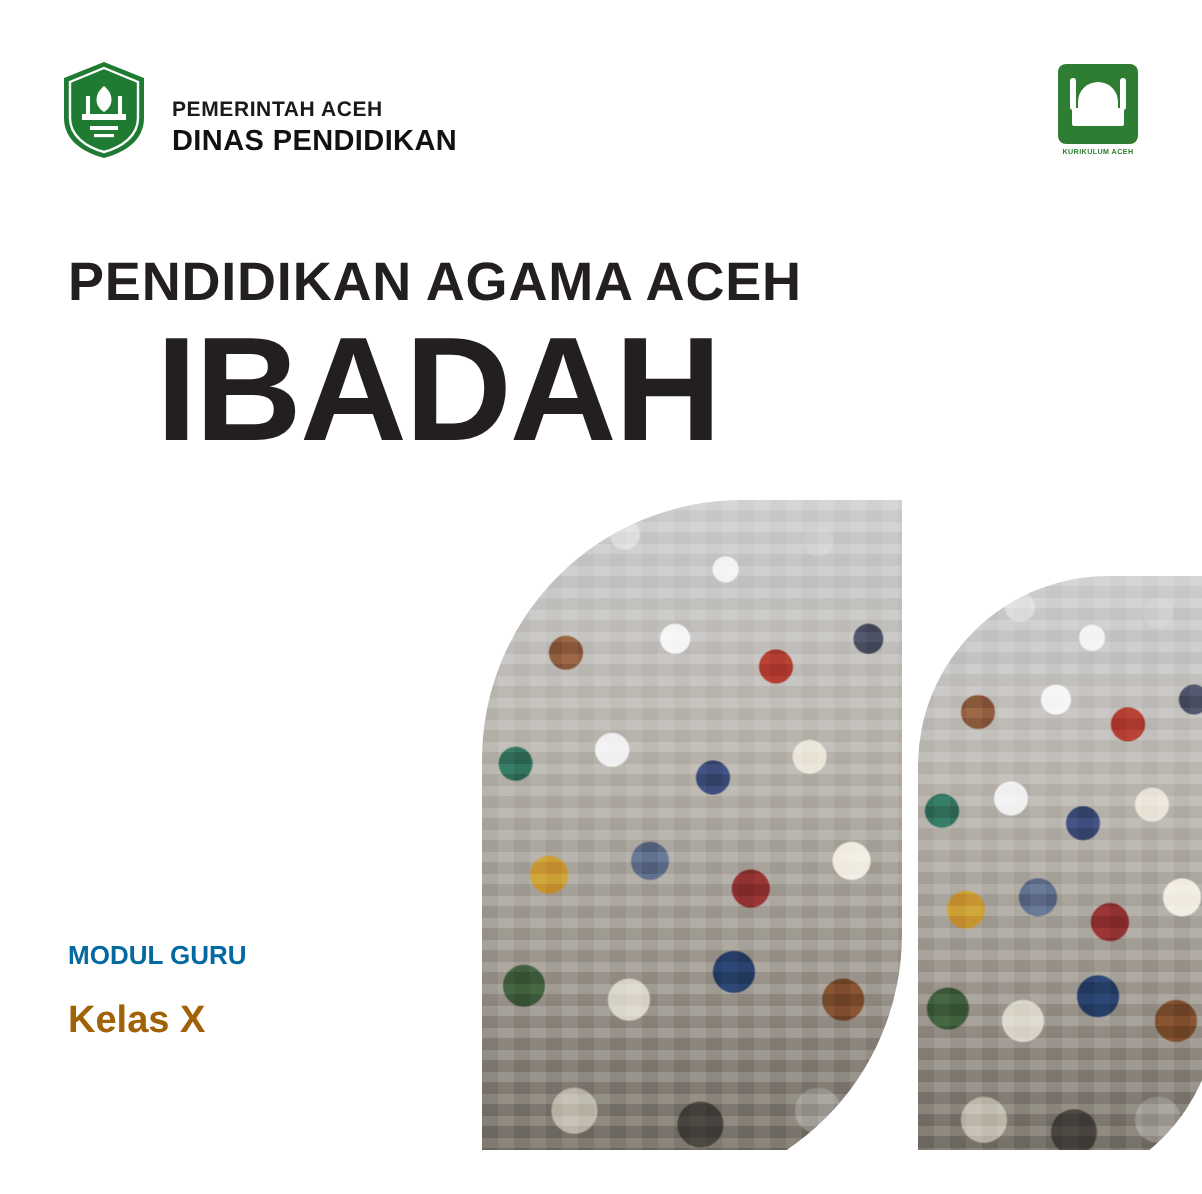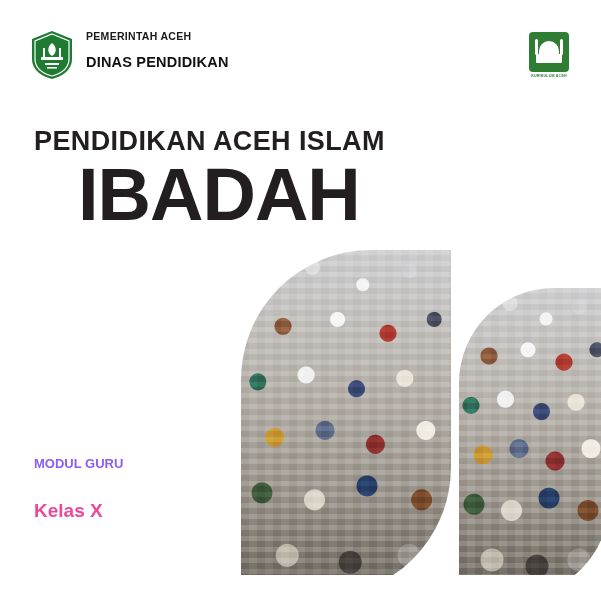--- a/index.html
+++ b/index.html
@@ -17,21 +17,21 @@
     background: #ffffff;
     overflow: hidden;
   }
 
   
   .header {
     position: absolute;
     top: 30px;
     left: 30px;
     display: flex;
-    align-items: flex-start;
+    align-items: flex-end;
     gap: 12px;
   }
   .crest {
     width: 44px;
     height: 50px;
     position: relative;
   }
   .crest svg { display: block; }
   .gov-text {
     display: flex;
@@ -43,21 +43,21 @@
     font-size: 10.5px;
     font-weight: bold;
     letter-spacing: 0.3px;
     color: #1a1a1a;
   }
   .gov-line2 {
     font-size: 14.5px;
     font-weight: bold;
     letter-spacing: 0.2px;
     color: #111111;
-    margin-top: 12px;
+    margin-top: 2px;
   }
 
   
   .kurikulum {
     position: absolute;
     top: 32px;
     right: 28px;
     width: 48px;
     text-align: center;
   }
@@ -135,34 +135,34 @@
   
   .meta {
     position: absolute;
     left: 34px;
     bottom: 75px;
     z-index: 5;
   }
   .meta .m1 {
     font-size: 13px;
     font-weight: bold;
-    color: #8b5cf6;
+    color: #0369a1;
     line-height: 1.25;
   }
   .meta .m2 {
     font-size: 13px;
     font-weight: bold;
     color: #231f20;
     line-height: 1.25;
   }
   .meta .m3 {
     font-size: 19px;
     font-weight: bold;
-    color: #ec4899;
-    margin-top: 28px;
+    color: #a16207;
+    margin-top: 14px;
   }
 
   
   .leaves {
     position: absolute;
     right: 0;
     top: 250px;
     width: 360px;
     height: 347px;
   }
@@ -262,21 +262,21 @@
   <div class="kurikulum">
     <div class="badge">
       <div class="dome"></div>
       <div class="min1"></div>
       <div class="min2"></div>
       <div class="base"></div>
     </div>
     <div class="cap">KURIKULUM ACEH</div>
   </div>
 
-  <div class="subject">PENDIDIKAN ACEH ISLAM</div>
+  <div class="subject">PENDIDIKAN AGAMA ACEH</div>
   <div class="maintitle">IBADAH</div>
 
   <div class="leaves">
     <div class="leaf leaf-a">
       <div class="crowd"></div>
     </div>
     <div class="leaf leaf-b">
       <div class="crowd"></div>
     </div>
   </div>

